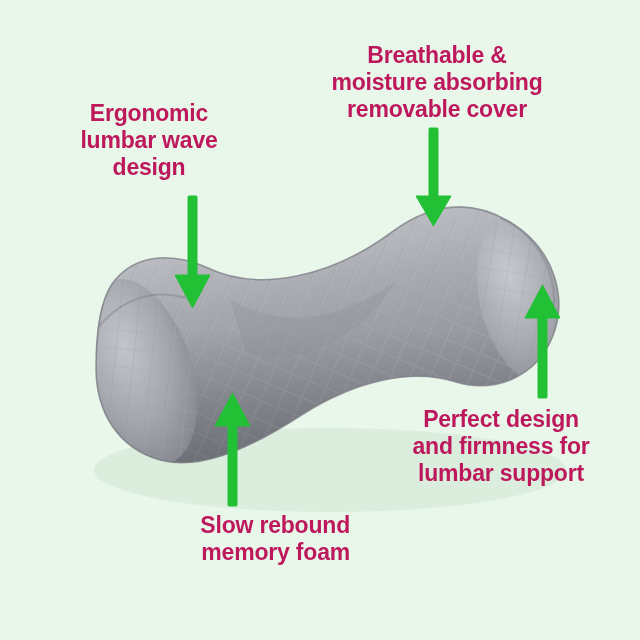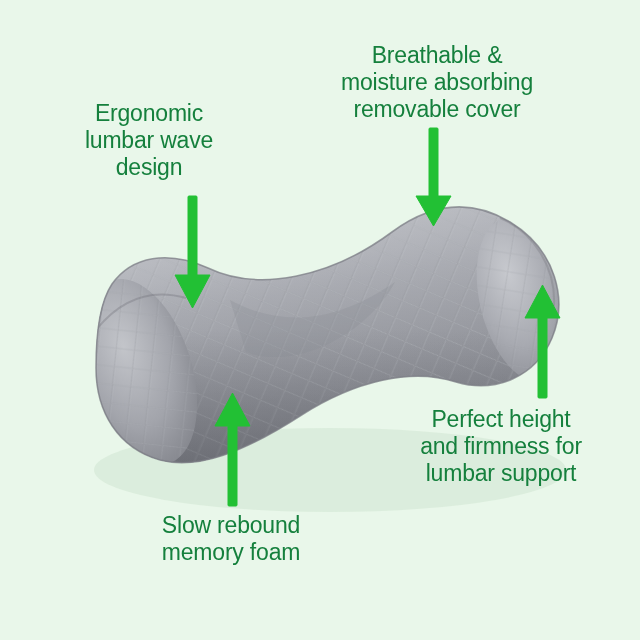--- a/index.html
+++ b/index.html
@@ -20,22 +20,22 @@
     background: #e9f7ea;
   }
   
   #product-layer {
     position: absolute;
     inset: 0;
   }
   
   .callout-label {
     position: absolute;
-    color: #15803d;
-    font-weight: normal;
+    color: #be185d;
+    font-weight: bold;
     line-height: 1.18;
     letter-spacing: -0.2px;
     white-space: pre-line;
   }
   #label-ergonomic {
     left: 44px;
     top: 100px;
     width: 210px;
     text-align: center;
     font-size: 23px;
@@ -51,21 +51,21 @@
     left: 382px;
     top: 406px;
     width: 238px;
     text-align: center;
     font-size: 23px;
   }
   #label-foam {
     left: 112px;
     top: 512px;
     width: 238px;
-    text-align: center;
+    text-align: right;
     font-size: 23px;
   }
 </style>
 </head>
 <body>
 
 <div id="stage">
 
   <svg id="product-layer" viewBox="0 0 640 640" width="640" height="640" aria-hidden="true">
     <defs>
@@ -183,20 +183,20 @@
   </svg>
 
   <div class="callout-label" id="label-ergonomic">Ergonomic
 lumbar wave
 design</div>
 
   <div class="callout-label" id="label-breathable">Breathable &amp;
 moisture absorbing
 removable cover</div>
 
-  <div class="callout-label" id="label-height">Perfect height
+  <div class="callout-label" id="label-height">Perfect design
 and firmness for
 lumbar support</div>
 
   <div class="callout-label" id="label-foam">Slow rebound
 memory foam</div>
 
 </div>
 
 </body></html>

